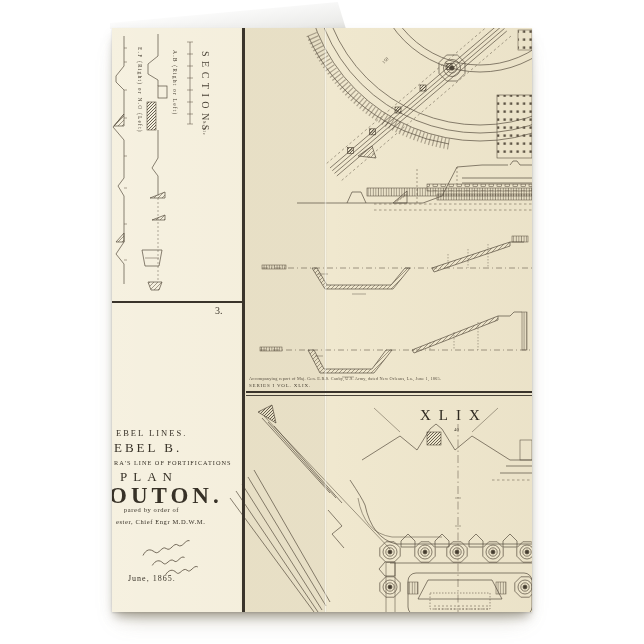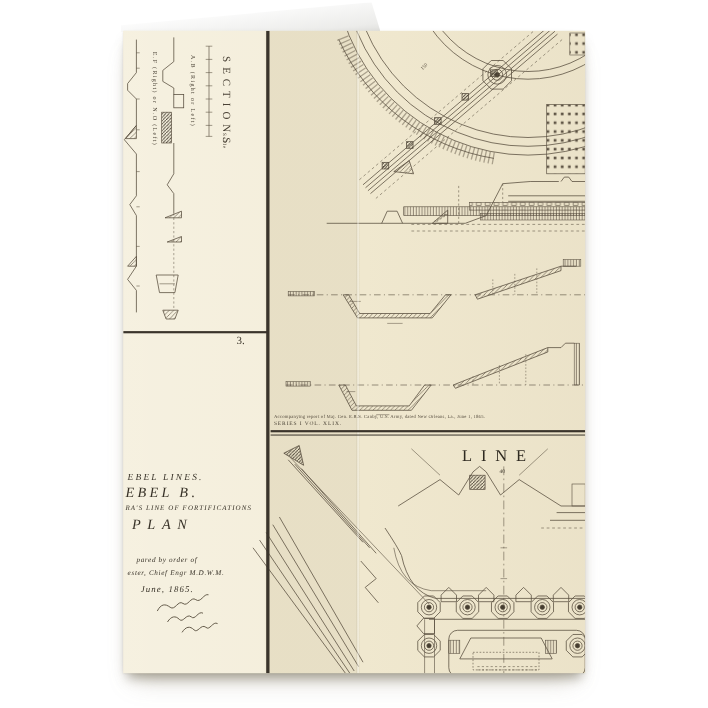--- a/index.html
+++ b/index.html
@@ -38,28 +38,28 @@
   .rule-right-a{left:134px;top:363px;width:286px;height:1.5px;background:#3a342b;}
   .rule-right-b{left:134px;top:366.6px;width:286px;height:0.8px;background:#4a443a;}
   .vtext{
     transform-origin:0 0;transform:rotate(90deg);
     white-space:nowrap;color:#4a4236;
   }
   .t-sections{font-size:10px;letter-spacing:4.5px;}
   .t-scale{font-size:4.5px;letter-spacing:1px;}
   .t-seclabel{font-size:5.5px;letter-spacing:1.2px;}
   .fig-num{font-size:10px;color:#3c352a;}
-  .ttl{white-space:nowrap;color:#373127;font-style:italic;}
+  .ttl{white-space:nowrap;color:#373127;}
   .ttl-1{font-size:8.5px;letter-spacing:2px;}
   .ttl-2{font-size:13px;letter-spacing:3px;}
   .ttl-3{font-size:6.3px;letter-spacing:1px;}
   .ttl-4{font-size:13px;letter-spacing:6px;}
   .ttl-5{font-size:23px;letter-spacing:4px;font-weight:bold;}
   .ttl-6,.ttl-7{font-size:6.5px;letter-spacing:0.6px;}
-  .ttl-8{font-size:8px;letter-spacing:1px;}
+  .ttl-8{font-size:8px;letter-spacing:1px;margin-top:43px;}
   .note{white-space:nowrap;color:#5a5143;font-size:4.3px;letter-spacing:0.2px;}
   .note2{white-space:nowrap;color:#4a4336;font-size:5px;letter-spacing:0.8px;}
   .plan-title{font-size:15px;letter-spacing:8px;color:#2f2a21;white-space:nowrap;}
   .plan-sub{font-size:5px;color:#4a4336;}
   .arc-num{font-size:4.5px;color:#5a5143;transform:rotate(-45deg);}
   svg{display:block;}
 </style>
 </head>
 <body>
 
@@ -276,24 +276,25 @@
   <div class="abs vtext t-scale" style="left:95px;top:93px">Scale</div>
   <div class="abs vtext t-seclabel" style="left:66px;top:22px">A.B (Right or Left)</div>
   <div class="abs vtext t-seclabel" style="left:31px;top:19px">E.F (Right) or N.O (Left)</div>
 
   <div class="abs fig-num" style="left:103px;top:277px">3.</div>
 
   <div class="abs ttl ttl-1" style="left:4px;top:400px">EBEL LINES.</div>
   <div class="abs ttl ttl-2" style="left:2px;top:412px">EBEL B.</div>
   <div class="abs ttl ttl-3" style="left:2px;top:431px">RA'S LINE OF FORTIFICATIONS</div>
   <div class="abs ttl ttl-4" style="left:8px;top:441px">PLAN</div>
+  <div class="abs ttl ttl-5" style="left:-3px;top:455px">OUTON.</div>
   <div class="abs ttl ttl-6" style="left:12px;top:478px">pared by order of</div>
   <div class="abs ttl ttl-7" style="left:4px;top:490px">ester, Chief Engr M.D.W.M.</div>
   <div class="abs ttl ttl-8" style="left:16px;top:503px">June, 1865.</div>
 
   <div class="abs note" style="left:137px;top:348px">Accompanying report of Maj. Gen. E.R.S. Canby, U.S. Army, dated New Orleans, La., June 1, 1865.</div>
   <div class="abs note2" style="left:137px;top:354.5px">SERIES I VOL. XLIX.</div>
 
   <div class="abs arc-num" style="left:270px;top:30px">150</div>
 
-  <div class="abs plan-title" style="left:308px;top:379px">LINE</div>
+  <div class="abs plan-title" style="left:308px;top:379px">XLIX</div>
   <div class="abs plan-sub" style="left:342px;top:399px">40</div>
 </div>
 
 </body></html>

